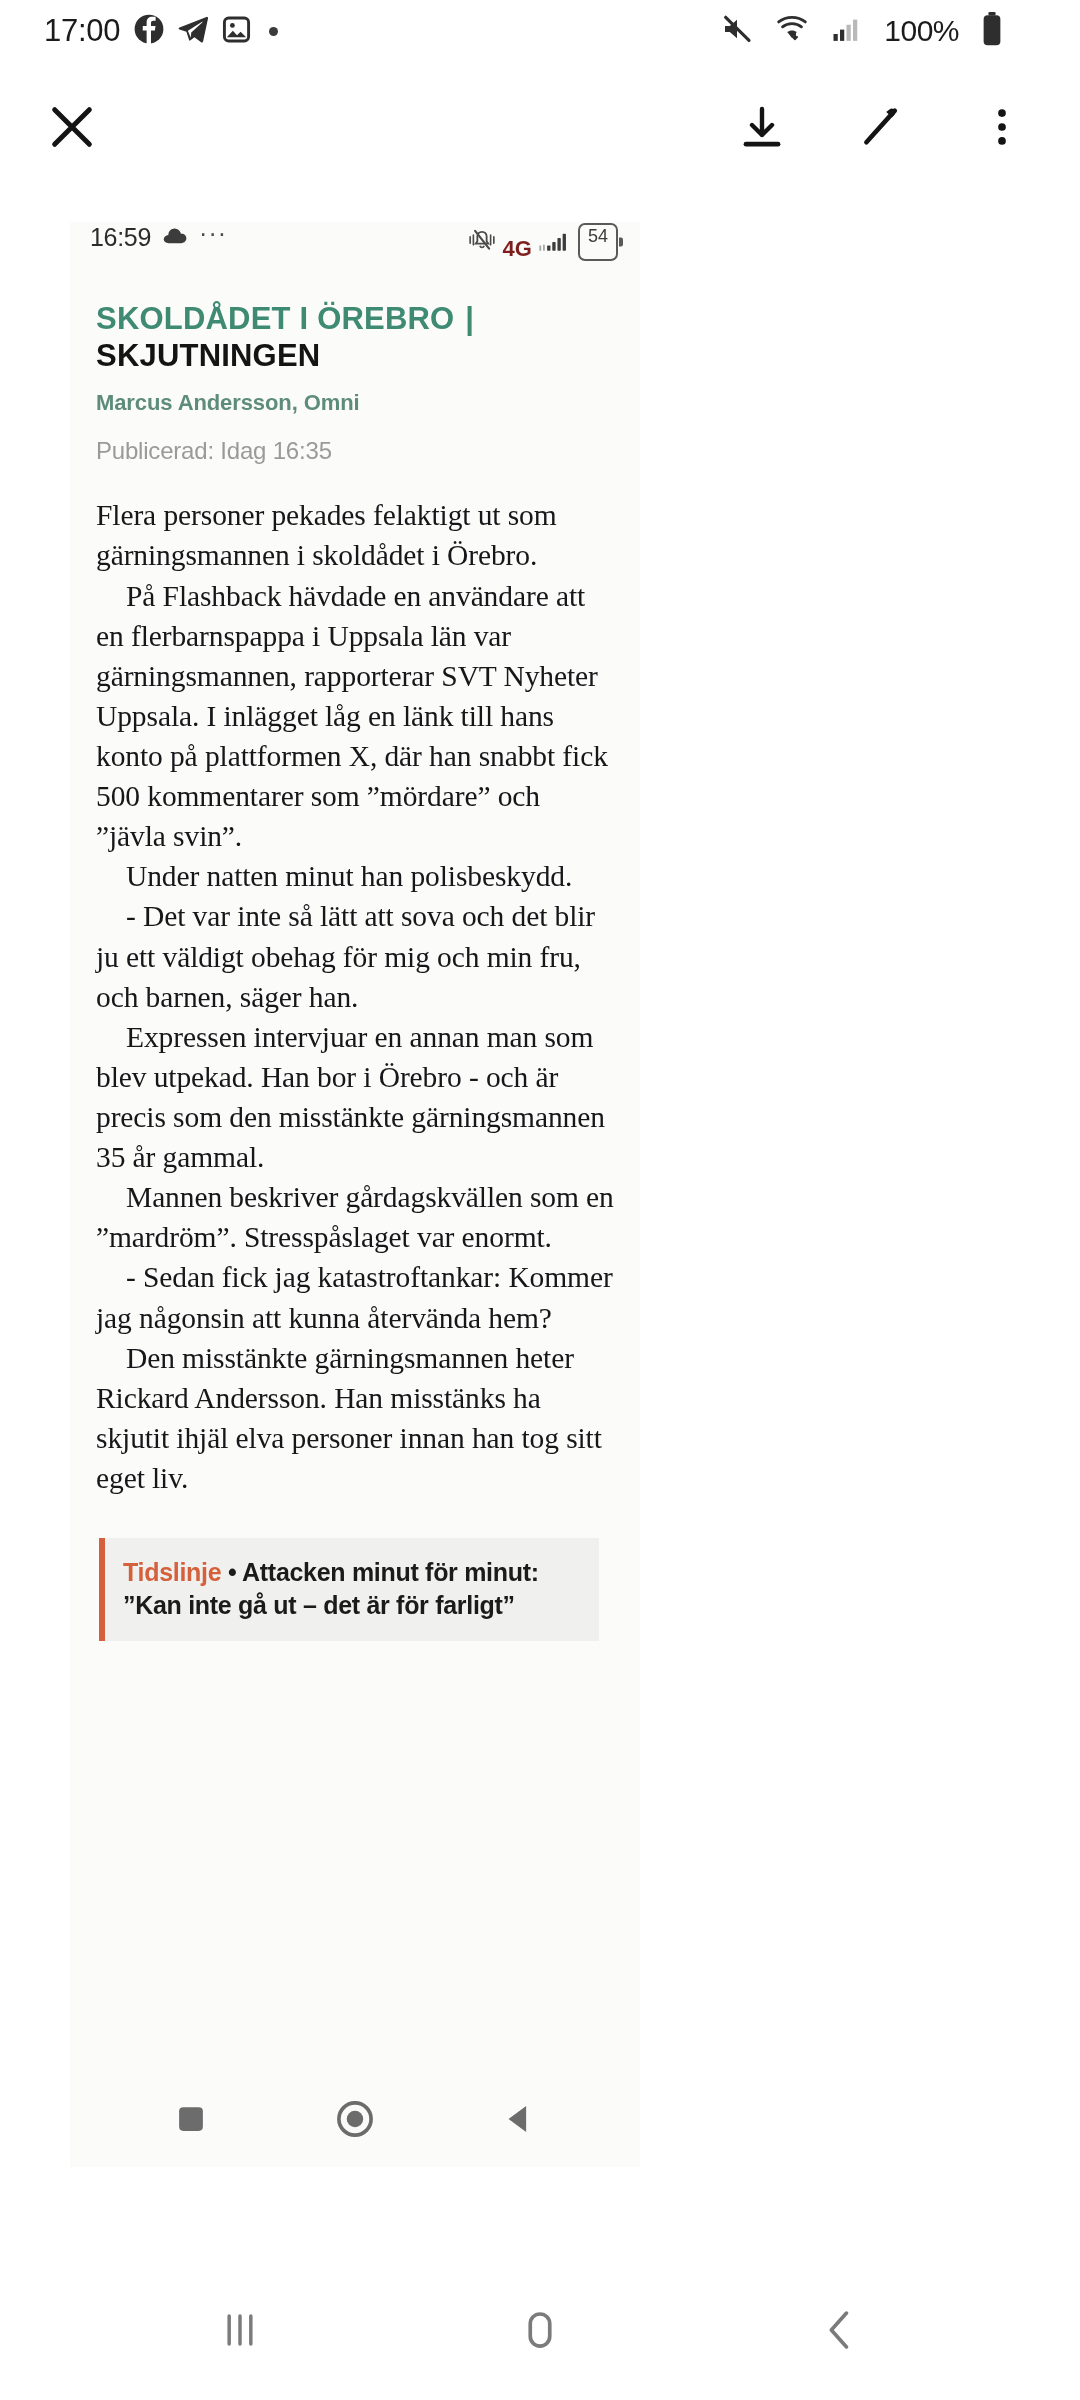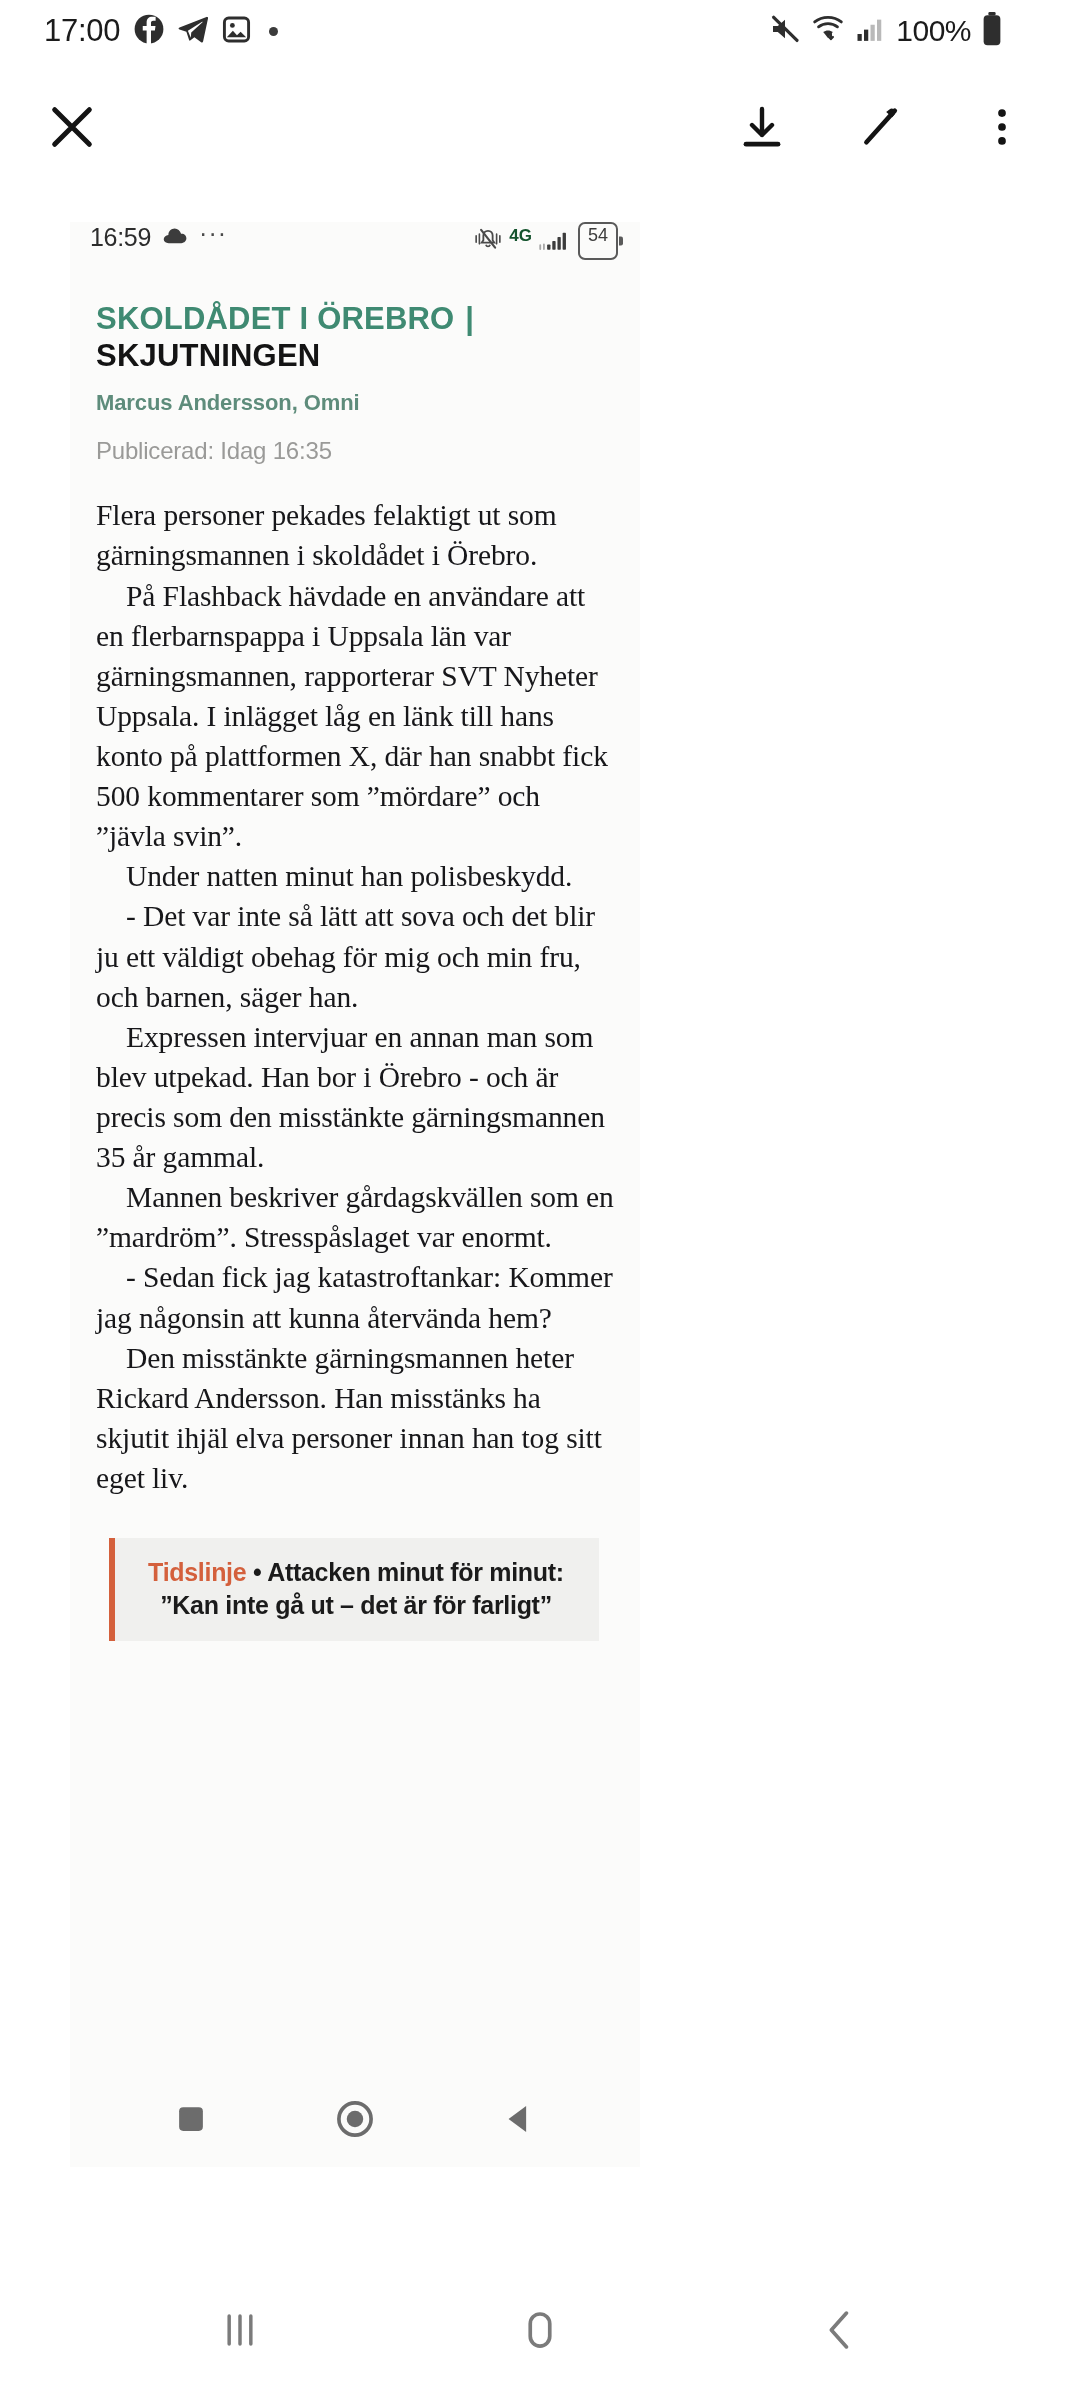--- a/index.html
+++ b/index.html
@@ -34,21 +34,21 @@
   }
   .sys-clock {
     font-size: 31px;
     color: #1b1b1b;
     letter-spacing: -0.3px;
     font-weight: 400;
   }
   .sys-status-right {
     display: flex;
     align-items: center;
-    gap: 11px;
+    gap: 23px;
   }
   .sys-batt-text {
     font-size: 30px;
     color: #1b1b1b;
     letter-spacing: -0.5px;
   }
   .notif-dot {
     width: 9px; height: 9px;
     border-radius: 50%;
     background: #3b3b3b;
@@ -192,26 +192,25 @@
   .body-text p {
     margin: 0;
     text-indent: 0;
   }
   .body-text p.indented {
     text-indent: 30px;
   }
 
   
   .timeline-box {
-    margin: 40px 15px 0 13px;
+    margin: 40px 15px 0 3px;
     background: #f0f0ee;
     border-left: 6px solid #d4603c;
     padding: 18px 20px 20px 18px;
     box-sizing: border-box;
-    text-align: center;
   }
   .timeline-text {
     font-size: 25px;
     font-weight: bold;
     color: #1b1b1b;
     line-height: 1.3;
     letter-spacing: -0.3px;
   }
   .timeline-text .tl-label { color: #d4603c; }
   .timeline-text .tl-bullet { color: #1b1b1b; }
@@ -352,21 +351,21 @@
     </div>
     <div class="inner-status-right">
       <span>
         <svg width="28" height="24" viewBox="0 0 26 22">
           <path d="M2 8v6M5 6.5v9M24 8v6M21 6.5v9" stroke="#4a4a4a" stroke-width="1.5" stroke-linecap="round"></path>
           <path d="M13 3.4c-2.6 0-4.3 1.9-4.3 4.4v4.4l-1.5 2.1h11.6l-1.5-2.1V7.8c0-2.5-1.7-4.4-4.3-4.4z" fill="none" stroke="#4a4a4a" stroke-width="1.7"></path>
           <path d="M11 16.4c.3 1 1 1.6 2 1.6s1.7-.6 2-1.6" fill="none" stroke="#4a4a4a" stroke-width="1.5"></path>
           <path d="M6.6 2.6 19.6 19" stroke="#4a4a4a" stroke-width="2" stroke-linecap="round"></path>
         </svg>
       </span>
-      <span style="font-size:17px;color:#14532d;font-weight:600;align-self:flex-start;margin-top:4px;">4G</span>
+      <span style="font-size:22px;color:#7f1d1d;font-weight:600;align-self:flex-start;margin-top:14px;">4G</span>
       <span>
         <svg width="32" height="26" viewBox="0 0 26 20">
           <path d="M1 15v3.2M4 14.4v3.8" stroke="#a8a8a8" stroke-width="1.5" stroke-linecap="round"></path>
           <rect x="6.6" y="14.4" width="2.7" height="4.4" rx="0.6" fill="#3c3c3c"></rect>
           <rect x="10.8" y="11.6" width="2.7" height="7.2" rx="0.6" fill="#3c3c3c"></rect>
           <rect x="15" y="8.4" width="2.7" height="10.4" rx="0.6" fill="#3c3c3c"></rect>
           <rect x="19.2" y="5" width="2.7" height="13.8" rx="0.6" fill="#3c3c3c"></rect>
         </svg>
       </span>
       <span class="batt-pill">54</span>

